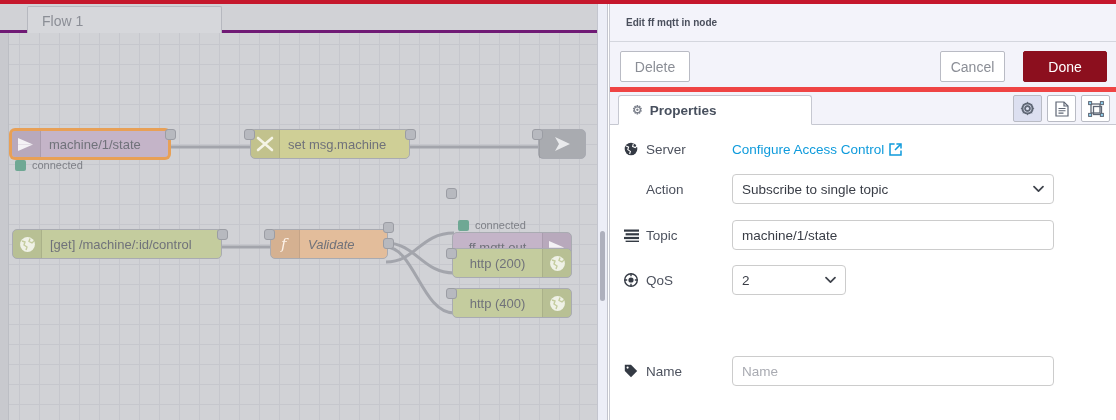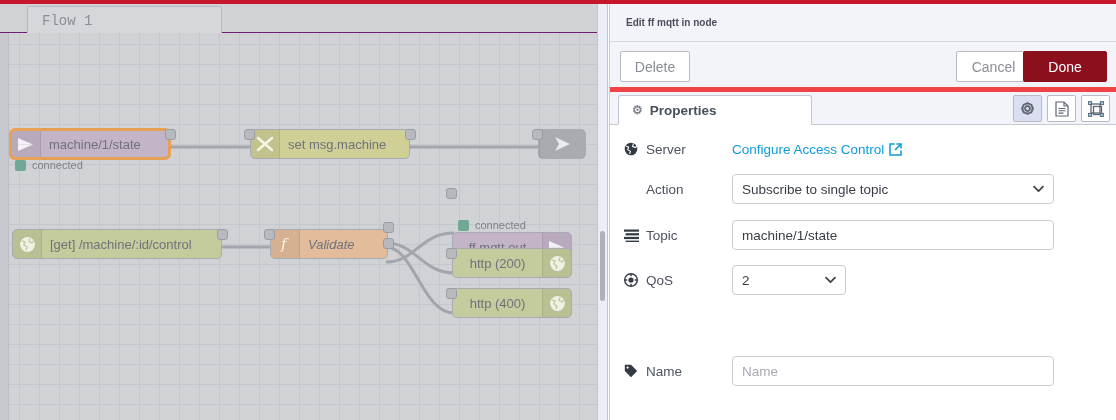--- a/index.html
+++ b/index.html
@@ -26,22 +26,21 @@
   .workspace {
     position: absolute; top: 4px; left: 0;
     width: 597px; height: 416px;
     background: #d1d2d6;
     overflow: hidden;
   }
   .tabbar {
     position: absolute; top: 0; left: 0;
     width: 597px; height: 29px;
     background: #d1d2d6;
-    border-bottom: 1px solid #701a75;
-    font-family: Liberation Mono, monospace;
+    border-bottom: 3px solid #701a75;
   }
   .tab {
     position: absolute;
     top: 2px; left: 27px;
     width: 195px; height: 28px;
     background: #d6d7db;
     border: 1px solid #b6b8bf;
     border-bottom: none;
     border-radius: 2px 2px 0 0;
     display: flex; align-items: center;
@@ -162,21 +161,21 @@
     height: 31px;
     display: flex; align-items: center; justify-content: center;
     font-size: 14px;
     border-radius: 2px;
     cursor: pointer;
     background: #fff;
     border: 1px solid #b9bbc4;
     color: #8b8e96;
   }
   .btn-delete { top: 9px; left: 10px;  width: 70px; }
-  .btn-cancel { top: 9px; left: 330px; width: 75px; margin-left: 16px; }
+  .btn-cancel { top: 9px; left: 330px; width: 65px; }
   .btn-done   { top: 9px; left: 413px; width: 84px;
                 background: #8c0f1e; border-color: #8c0f1e; color: #fff; }
   
   .editor-tabs {
     position: absolute; top: 88px; left: 0;
     width: 507px; height: 33px;
     background: #f3f3fa;
     border-bottom: 1px solid #c6c8d1;
   }
   .etab {

